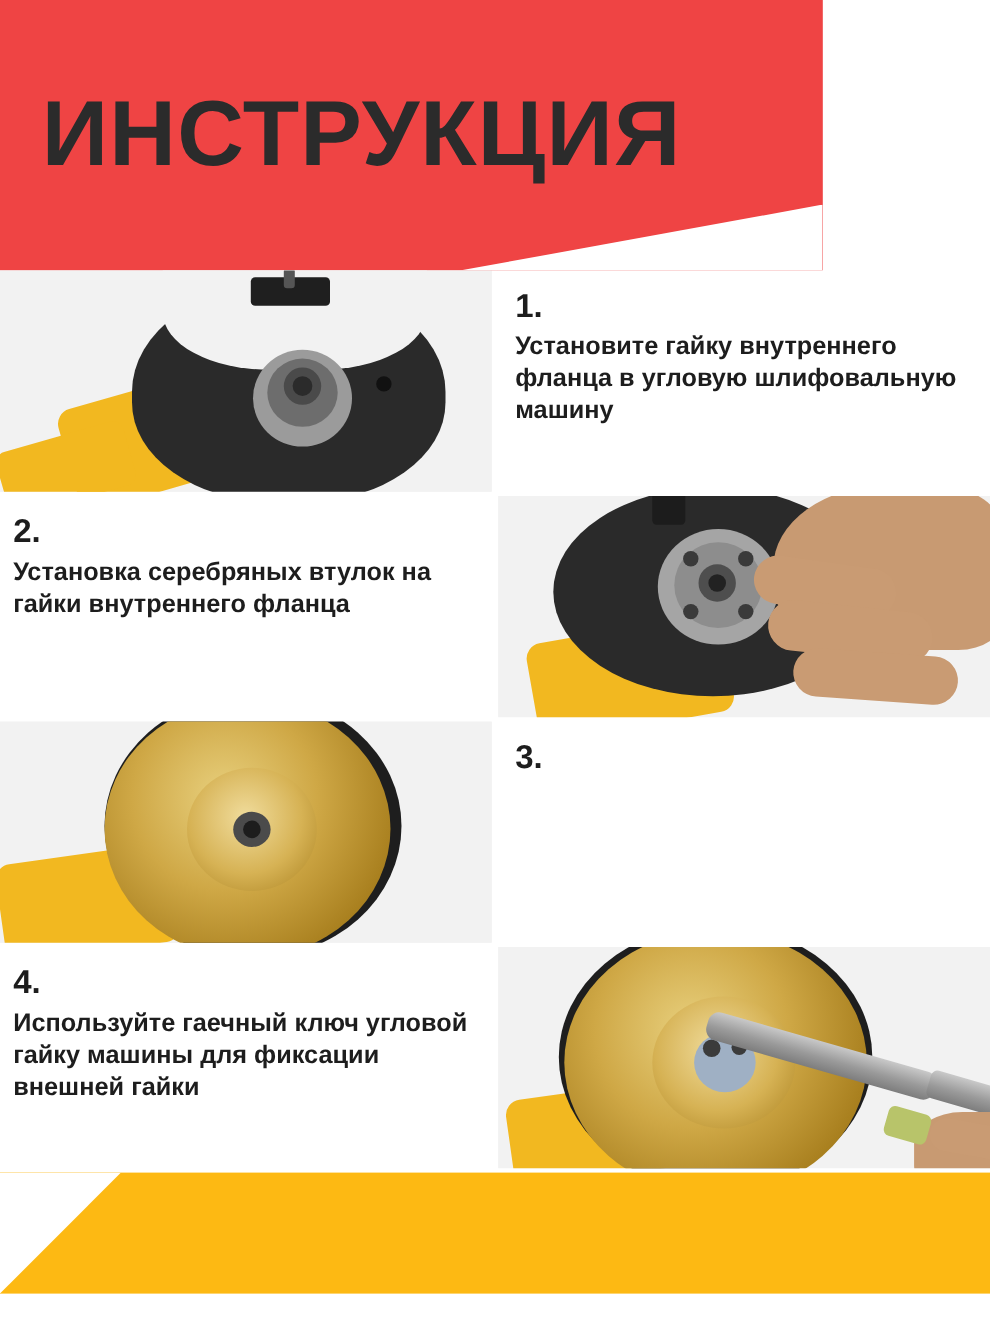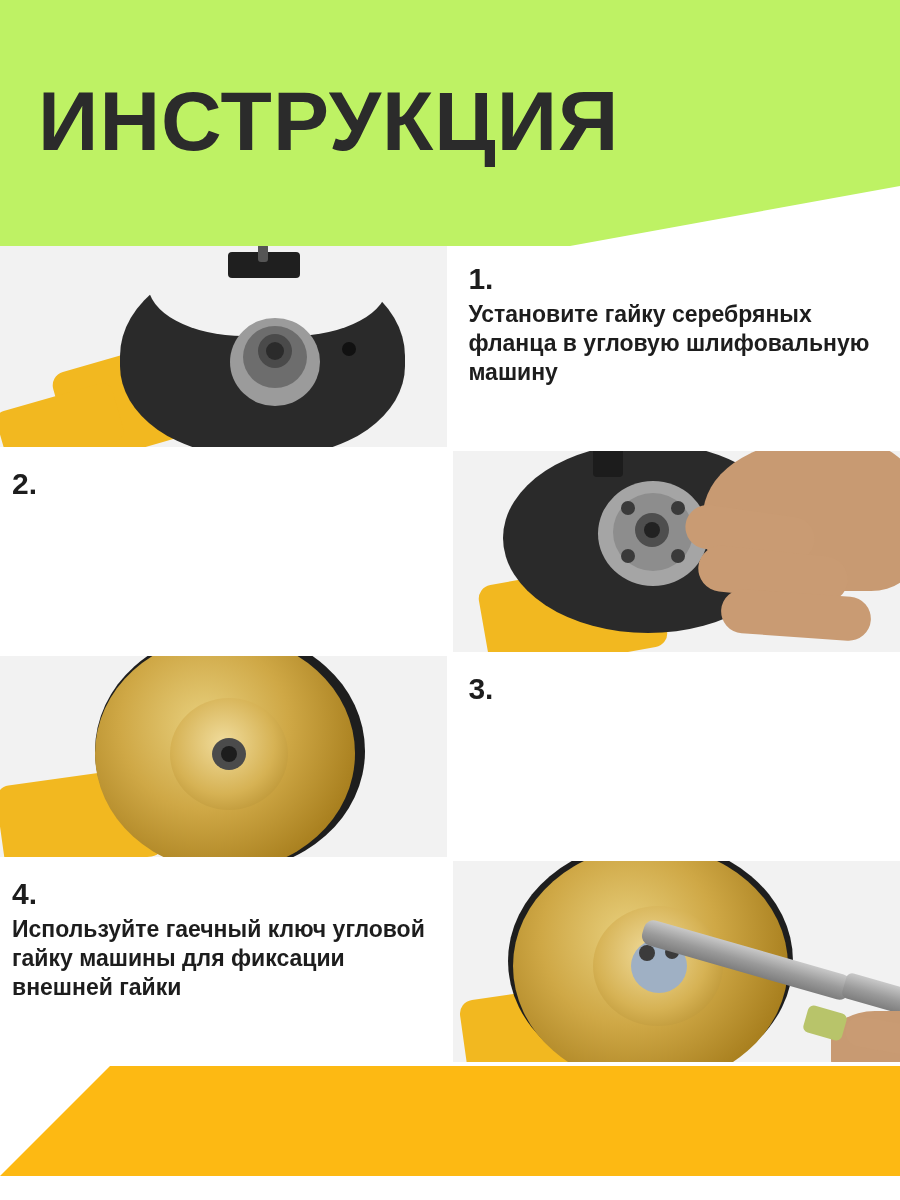--- a/index.html
+++ b/index.html
@@ -18,23 +18,23 @@
     position: relative;
     width: 900px;
     height: 1200px;
     background: #ffffff;
     overflow: hidden;
   }
 
   
   .header {
     position: relative;
-    width: 900px;
+    width: 748px;
     height: 246px;
-    background: #bef264;
+    background: #ef4444;
     overflow: hidden;
   }
   .header-title {
     position: absolute;
     left: 38px;
     top: 78px;
     font-size: 84px;
     line-height: 86px;
     font-weight: bold;
     color: #2b2b2b;
@@ -217,27 +217,28 @@
 
           <div class="guard" style="left:228px; top:6px; width:72px; height:26px; border-radius:4px; background:#1f1f1f;"></div>
           <div class="guard" style="left:258px; top:-2px; width:10px; height:18px; border-radius:3px; background:#555;"></div>
 
           <div class="hub3" style="left:342px; top:96px; width:14px; height:14px; background:#111;"></div>
         </div>
       </div>
       <div class="sep-v"></div>
       <div class="cell-text">
         <div class="step-num">1.</div>
-        <div class="step-text">Установите гайку серебряных фланца в угловую шлифовальную машину</div>
+        <div class="step-text">Установите гайку внутреннего фланца в угловую шлифовальную машину</div>
       </div>
     </div>
 
     <div class="row">
       <div class="cell-text left">
         <div class="step-num">2.</div>
+        <div class="step-text">Установка серебряных втулок на гайки внутреннего фланца</div>
       </div>
       <div class="sep-v"></div>
       <div class="cell-photo">
         <div class="photo">
           <div class="grinder-body" style="left:30px; top:120px; width:180px; height:90px; transform:rotate(-10deg); border-radius:14px;"></div>
           <div class="guard" style="left:50px; top:-8px; width:290px; height:190px; border-radius:50%;"></div>
           <div class="hub" style="left:145px; top:30px; width:110px; height:105px; background:#a5a5a5;"></div>
           <div class="hub2" style="left:160px; top:42px; width:80px; height:78px; background:#8d8d8d;"></div>
           <div class="hub3" style="left:182px; top:62px; width:34px; height:34px; background:#4e4e4e;"></div>
           <div class="hub3" style="left:191px; top:71px; width:16px; height:16px; background:#222;"></div>

